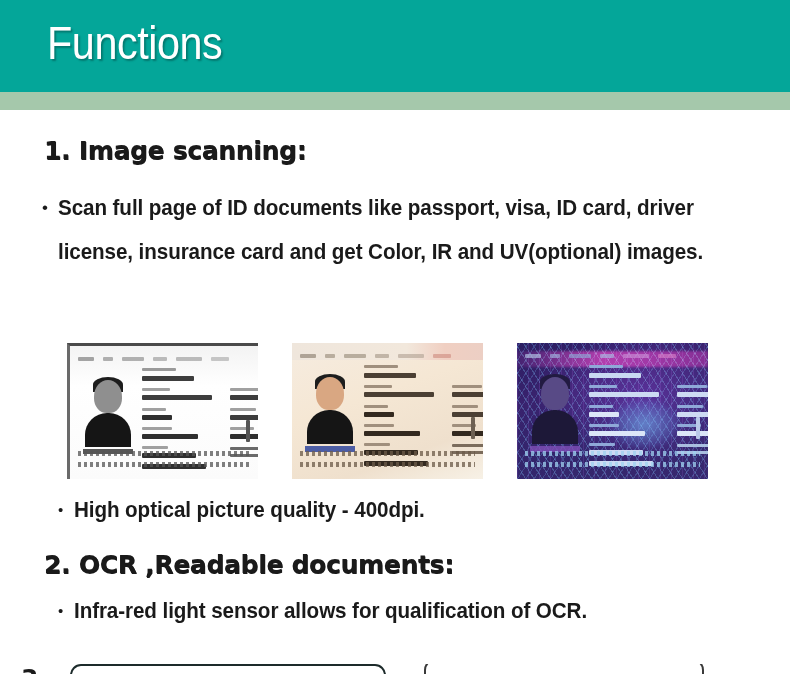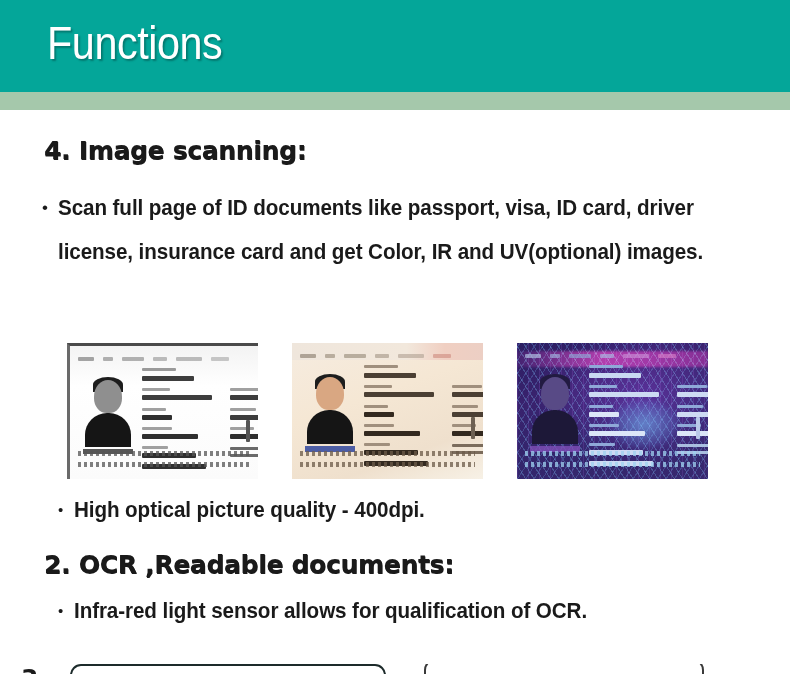--- a/index.html
+++ b/index.html
@@ -302,21 +302,21 @@
 </style>
 </head>
 <body>
 
 <div class="header-band"></div>
 <div class="header-title">Functions</div>
 <div class="header-stripe"></div>
 
 <div class="content">
 
-  <div class="section-heading" id="heading-1">4. Image scanning:</div>
+  <div class="section-heading" id="heading-1">1. Image scanning:</div>
 
   <div class="bullet-row" id="bullet-scan">
     <span class="bullet-dot">•</span>
     <span class="bullet-text">Scan full page of ID documents like passport, visa, ID card, driver license, insurance card and get Color, IR and UV(optional) images.</span>
   </div>
 
   <div class="samples">
 
     <div class="doc-card" id="doc-color-1">
       <div class="doc-inner sheet-gray" style="color:#555">

